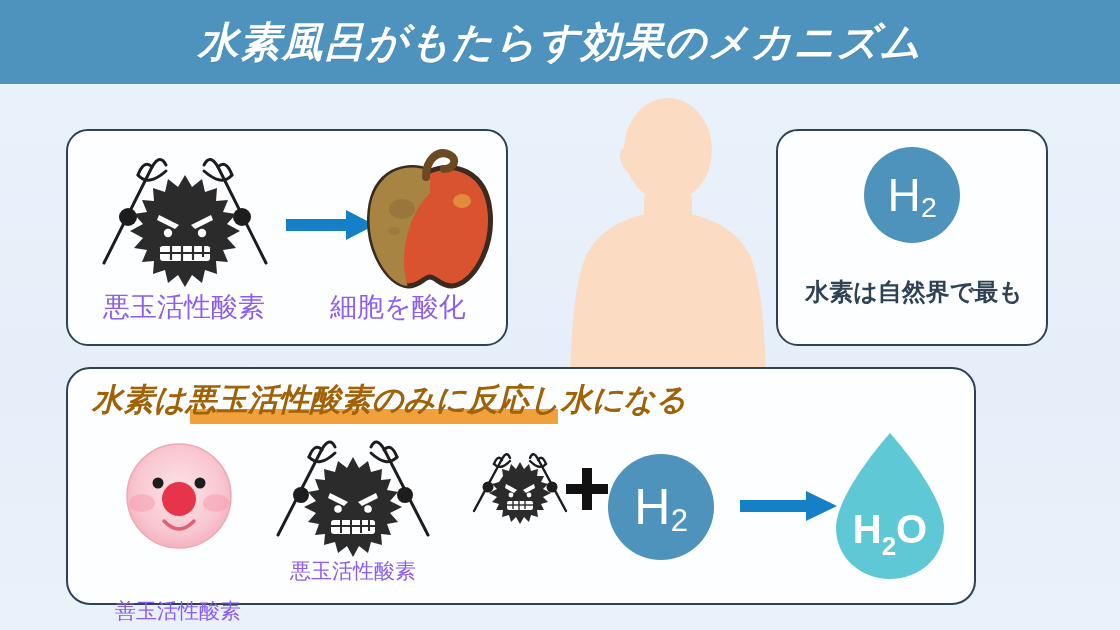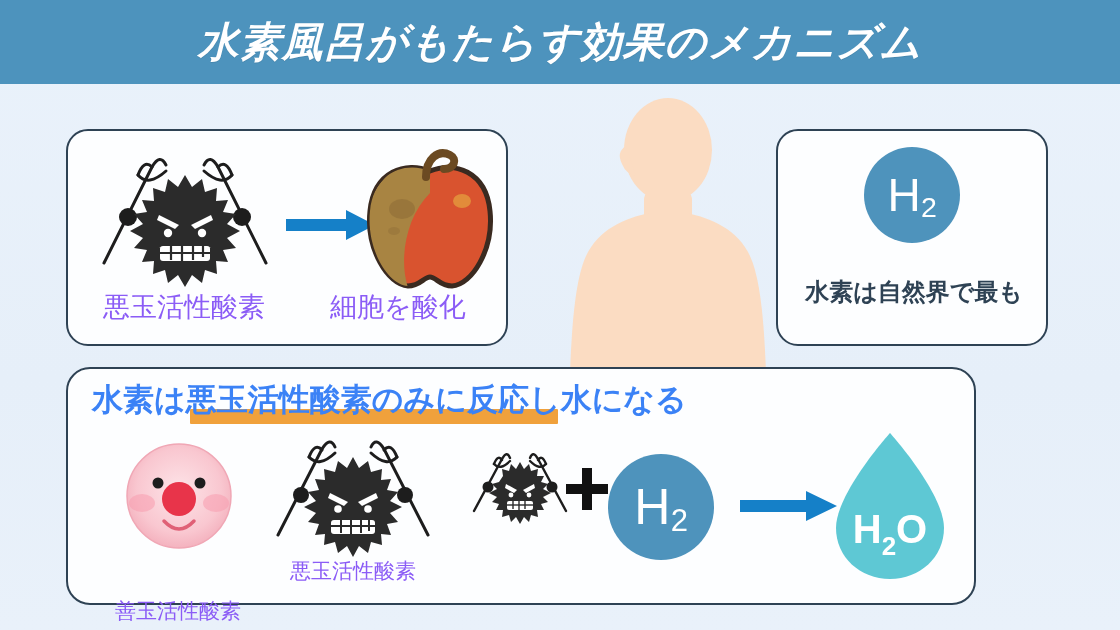--- a/index.html
+++ b/index.html
@@ -148,23 +148,24 @@
     color: #2e4254;
     font-weight: 700;
   }
 
   
   .bc-heading {
     position: absolute;
     left: 24px; top: 10px;
     font-size: 31px;
     font-weight: 700;
-    color: #3b82f6;
+    color: #a16207;
     white-space: nowrap;
     z-index: 3;
+    font-style: italic;
   }
   .bc-highlight {
     position: absolute;
     left: 122px;
     top: 40px;
     width: 368px;
     height: 15px;
     background: #f0a13c;
     z-index: 2;
     border-radius: 1px;

